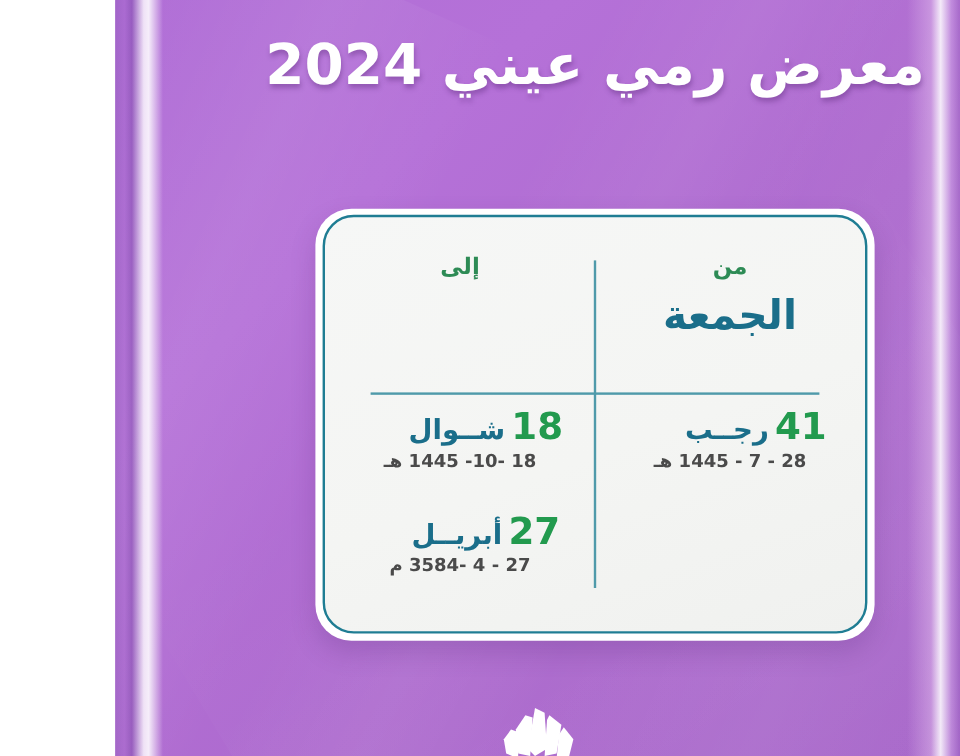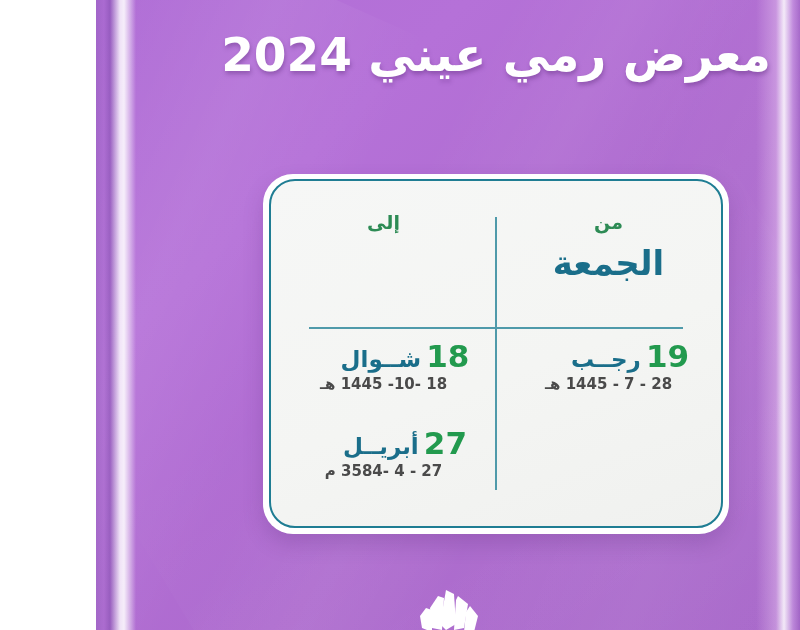--- a/index.html
+++ b/index.html
@@ -254,21 +254,21 @@
       <div id="v-divider"></div>
       <div id="h-divider"></div>
 
       <div class="col col-from">
         <div class="col-inner">
           <div class="label-small">من</div>
           <div class="day-name">الجمعة</div>
 
           <div class="date-block date-hijri">
             <span class="date-main">
-              <span class="date-num">19</span>
+              <span class="date-num">41</span>
               <span class="date-month">رجــب</span>
             </span>
             <span class="date-numeric">28 - 7 - 1445 هـ</span>
           </div>
 
         </div>
       </div>
 
       <div class="col col-to">
         <div class="col-inner">

